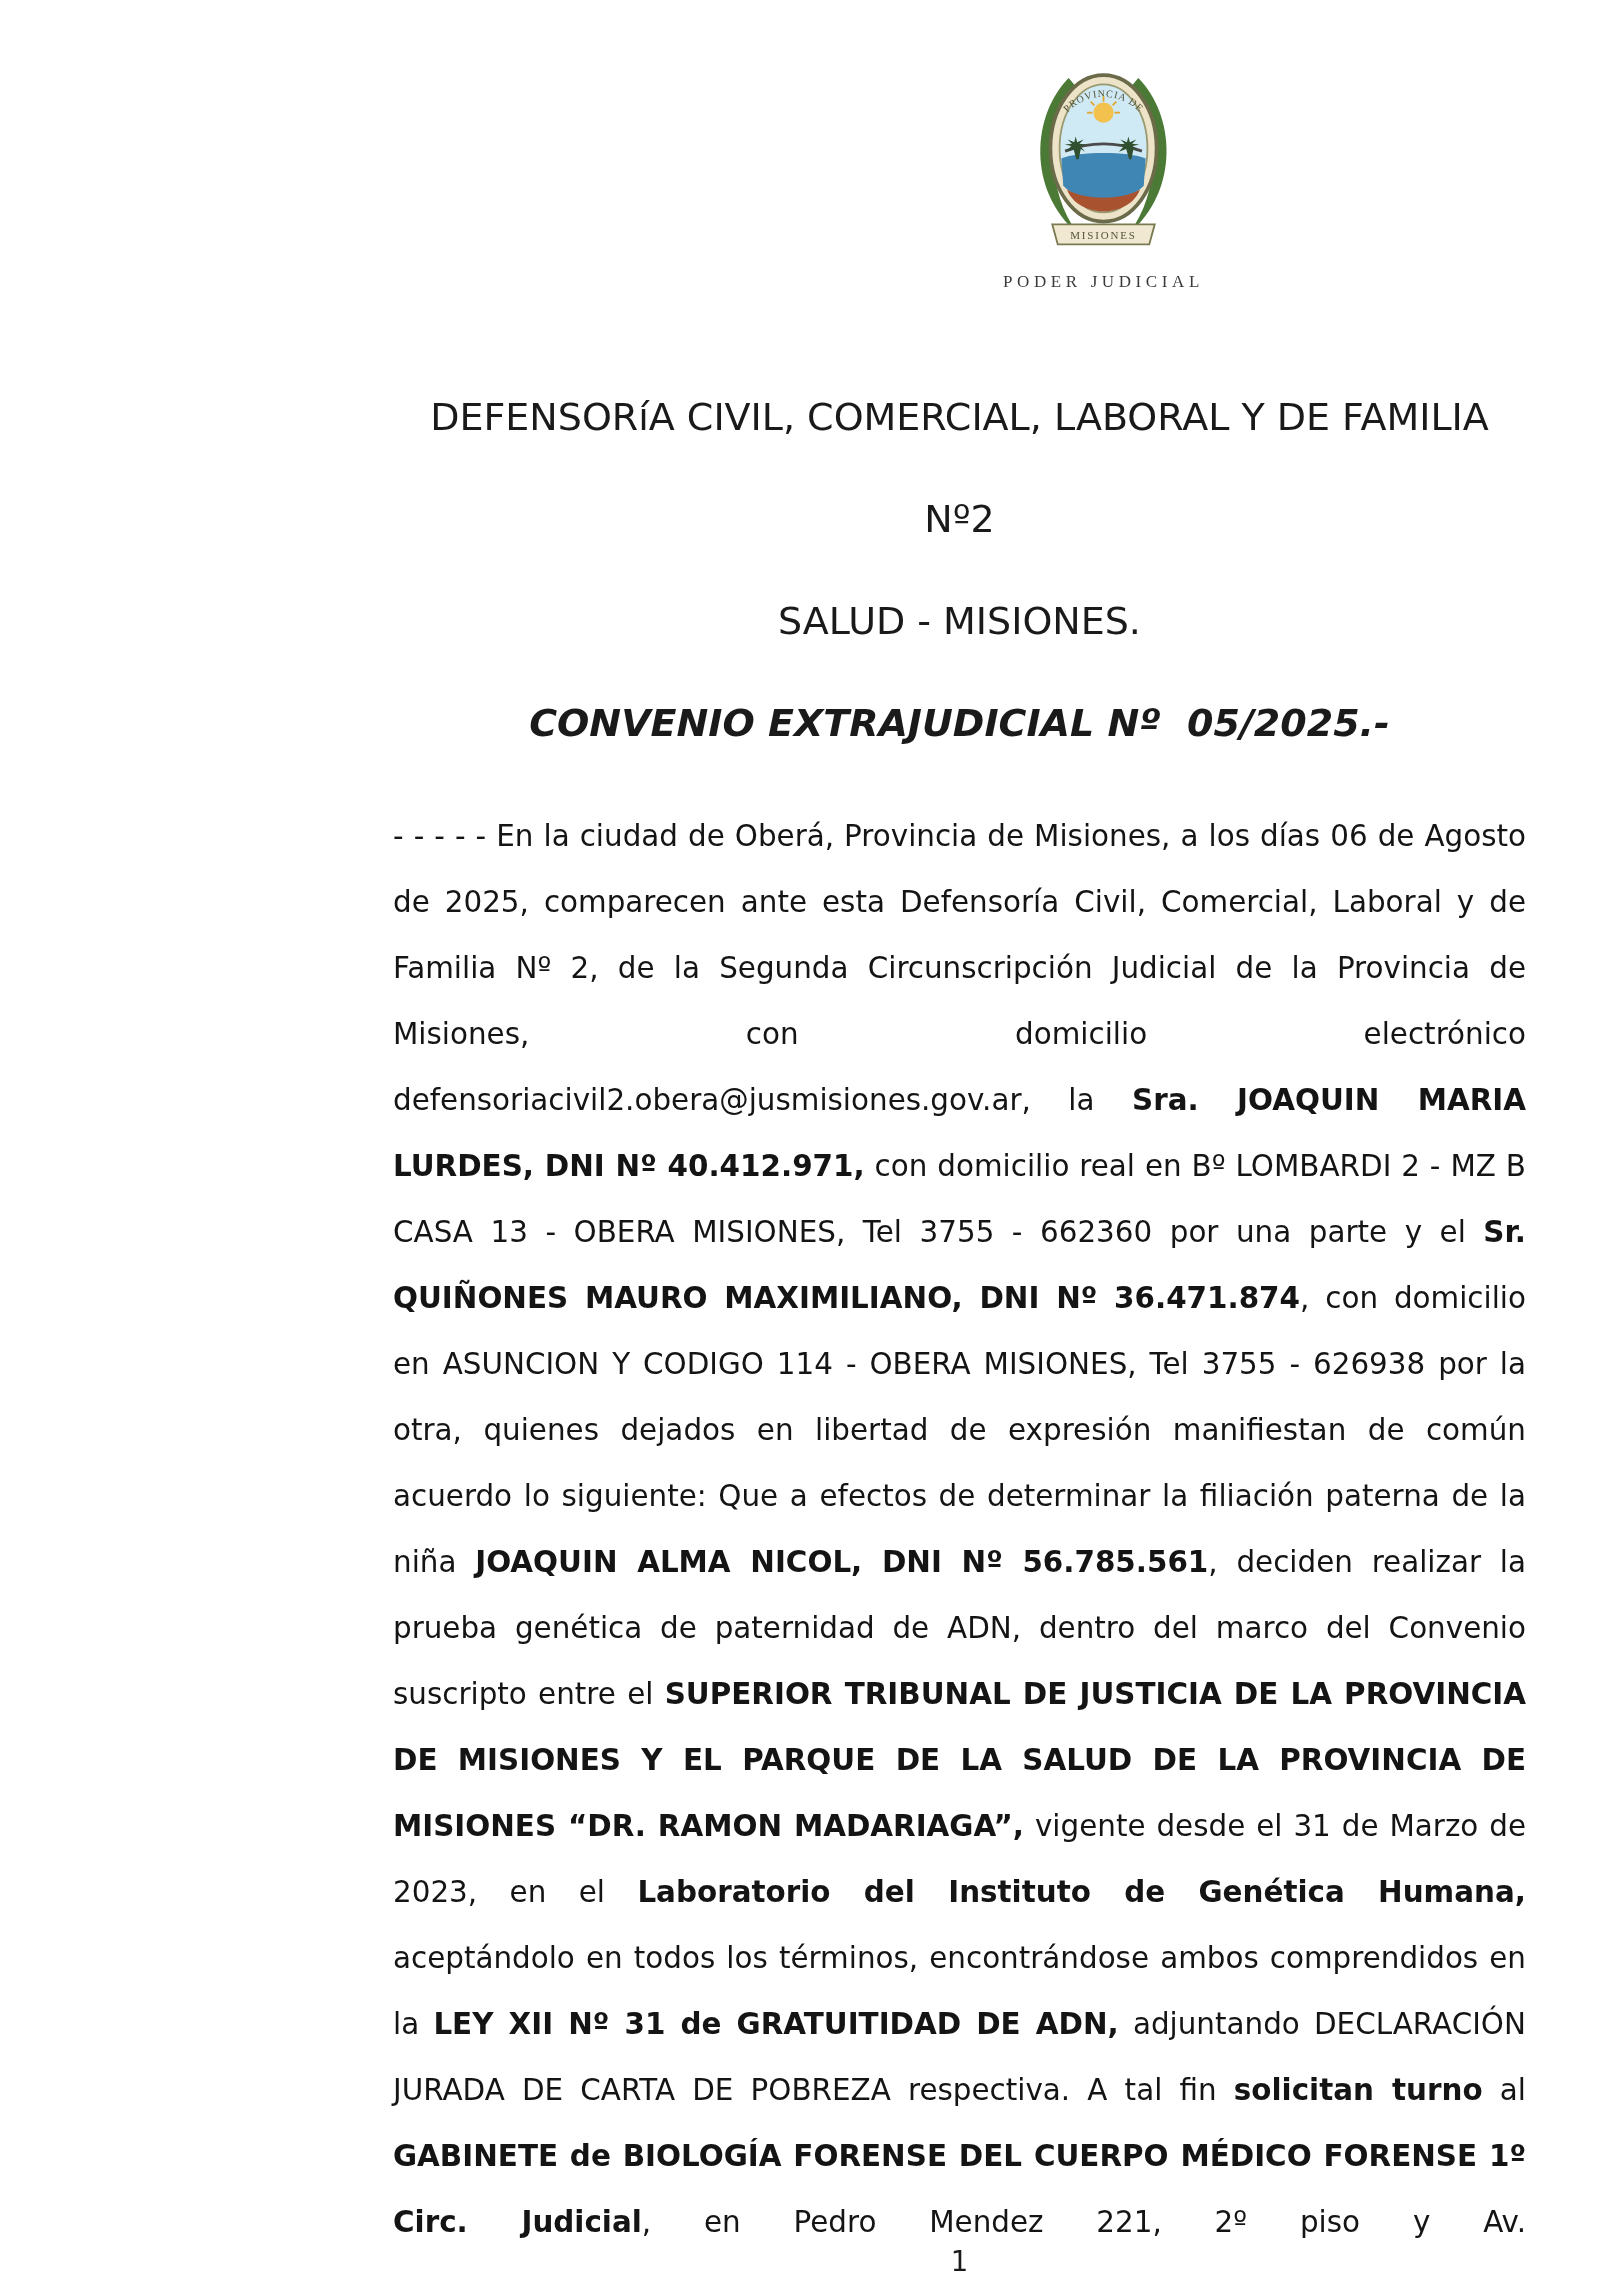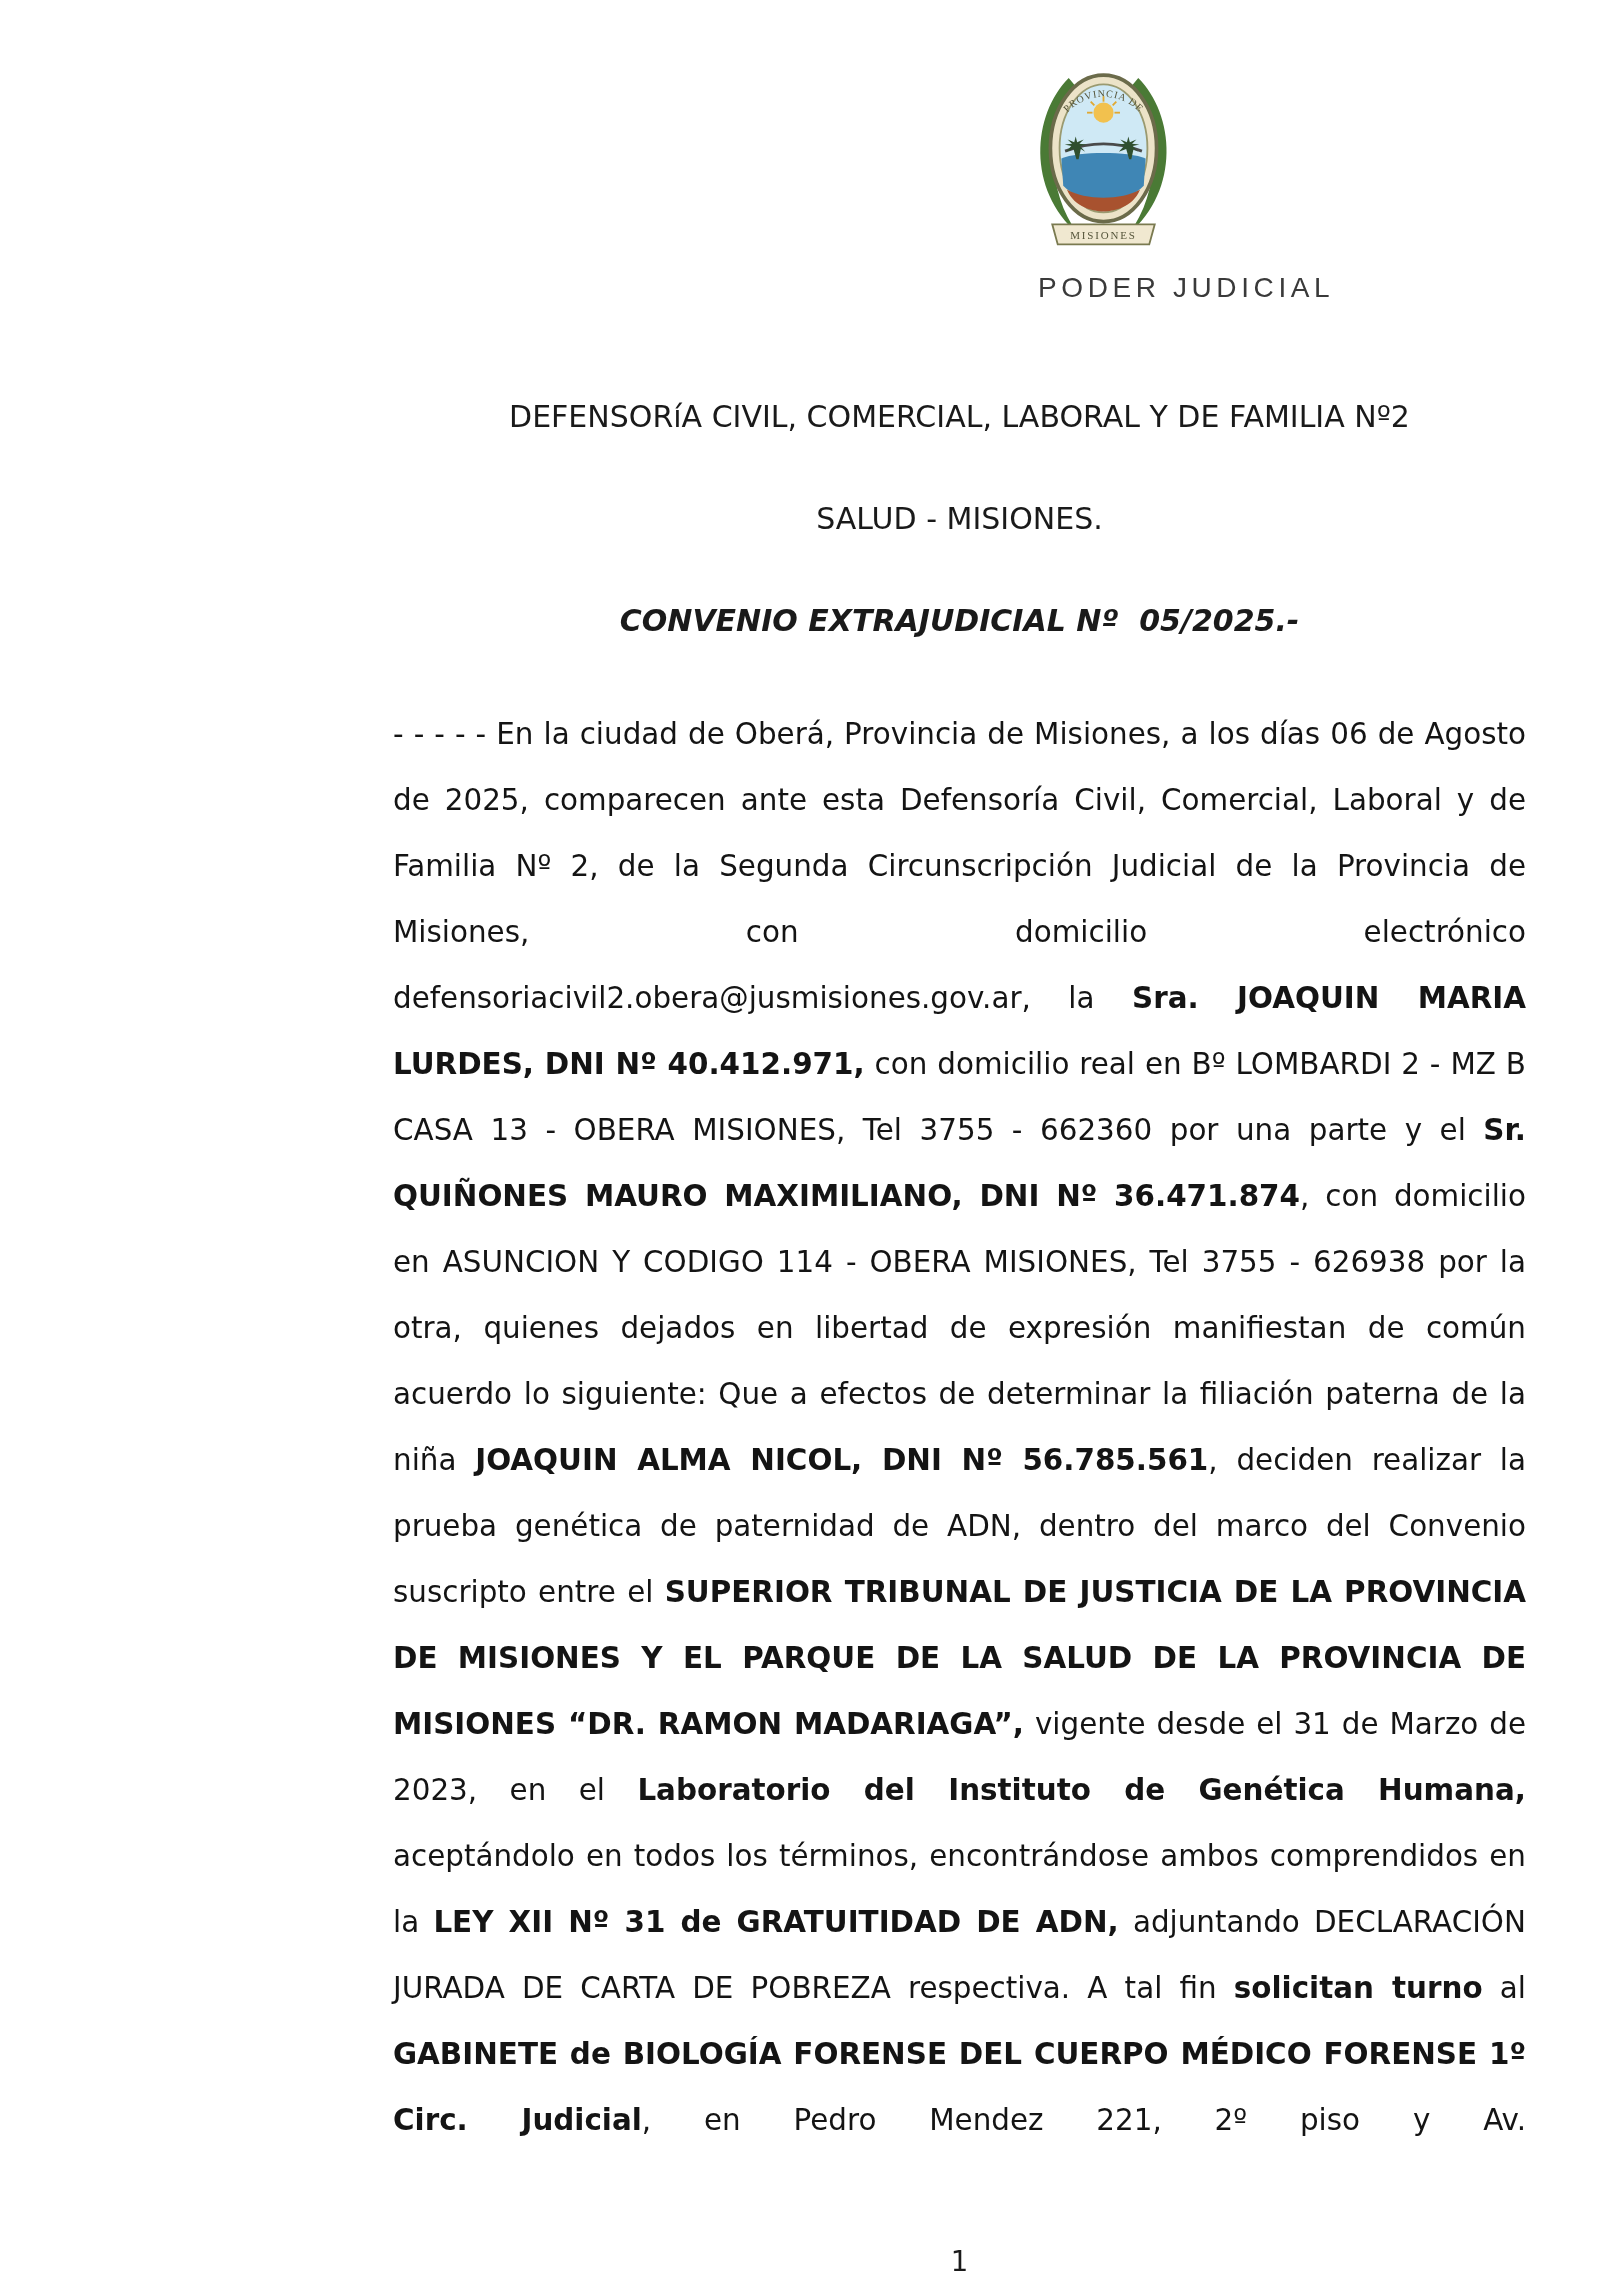--- a/index.html
+++ b/index.html
@@ -5,26 +5,26 @@
   * { box-sizing: border-box; }
   html, body { margin: 0; padding: 0; background: #ffffff; }
   .page {
     width: 1623px; height: 2295px; position: relative;
     background: #ffffff; color: #1a1a1a; overflow: hidden;
     font-family: "DejaVu Sans", "Liberation Sans", sans-serif;
   }
   .logo-wrap { position: absolute; top: 52px; left: 1002px; width: 203px; text-align: center; }
   .crest { display: block; margin: 0 auto; }
   .logo-caption {
-    margin-top: 9.2px; font-family: Liberation Sans, sans-serif;
-    font-size: 28px; letter-spacing: 4.6px; color: #3a3a3a; white-space: nowrap; margin-left: 36px;
+    margin-top: 9.2px; font-family: Liberation Serif, serif;
+    font-size: 17px; letter-spacing: 4.6px; color: #3a3a3a; white-space: nowrap;
   }
   .content { position: absolute; left: 393px; top: 366px; width: 1133px; }
   .h-line {
-    text-align: center; font-size: 30px; line-height: 102px;
+    text-align: center; font-size: 38px; line-height: 102px;
     font-weight: normal; margin: 0; white-space: pre-wrap;
   }
   .h-title { font-weight: bold; font-style: italic; }
   .body-par {
     margin: 29.4px 0 0 0; font-size: 29.4px; line-height: 66px;
     text-align: justify; text-align-last: justify; color: #141414;
   }
   .seg.b { font-weight: bold; }
   .page-number {
     position: absolute; left: 393px; width: 1133px; bottom: 18.3px;

